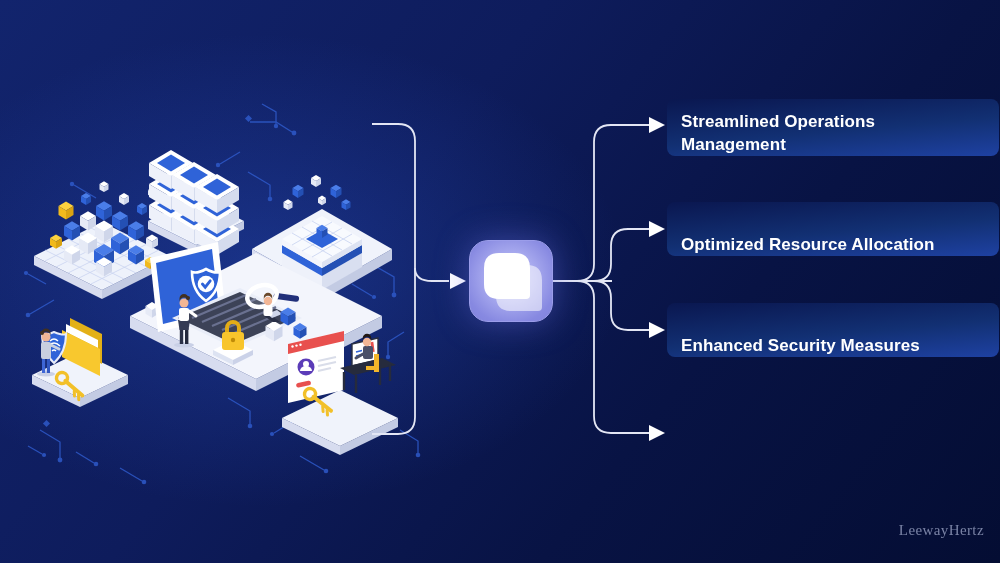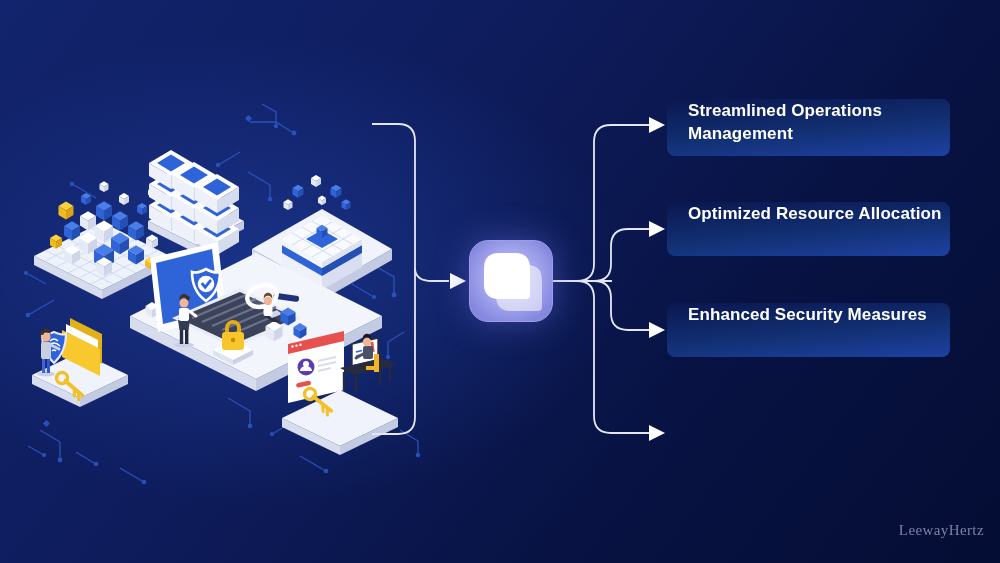--- a/index.html
+++ b/index.html
@@ -13,25 +13,25 @@
   .scene{position:absolute;inset:0;}
   .hub-icon{
     position:absolute;left:469px;top:240px;width:82px;height:80px;
     border-radius:19px;
     background:radial-gradient(circle at 50% 46%,#cdcff8 0%,#a7a9ee 42%,#8789e1 78%,#8183dd 100%);
     border:1.5px solid #9b9dea;
     box-shadow:0 0 34px rgba(110,115,230,.45);
     display:flex;align-items:center;justify-content:center;
   }
   .outcome-box{
-    position:absolute;left:667px;width:283px;
+    position:absolute;left:667px;width:332px;
     border-radius:8px;
     background:linear-gradient(175deg,#0a1750 0%,#123073 55%,#1e41a2 100%);
-    display:flex;align-items:flex-start;
-    padding-left:21px;box-sizing:border-box;
+    display:flex;align-items:flex-end;
+    padding-left:14px;box-sizing:border-box;
   }
   .outcome-label{
     color:#ffffff;font-size:17px;font-weight:600;line-height:23px;
     max-width:268px;letter-spacing:.1px;
   }
   .box-1{top:99px;height:57px;}
   .box-2{top:202px;height:54px;}
   .box-3{top:303px;height:54px;}
   .box-4{top:402px;height:55px;}
   .watermark{

